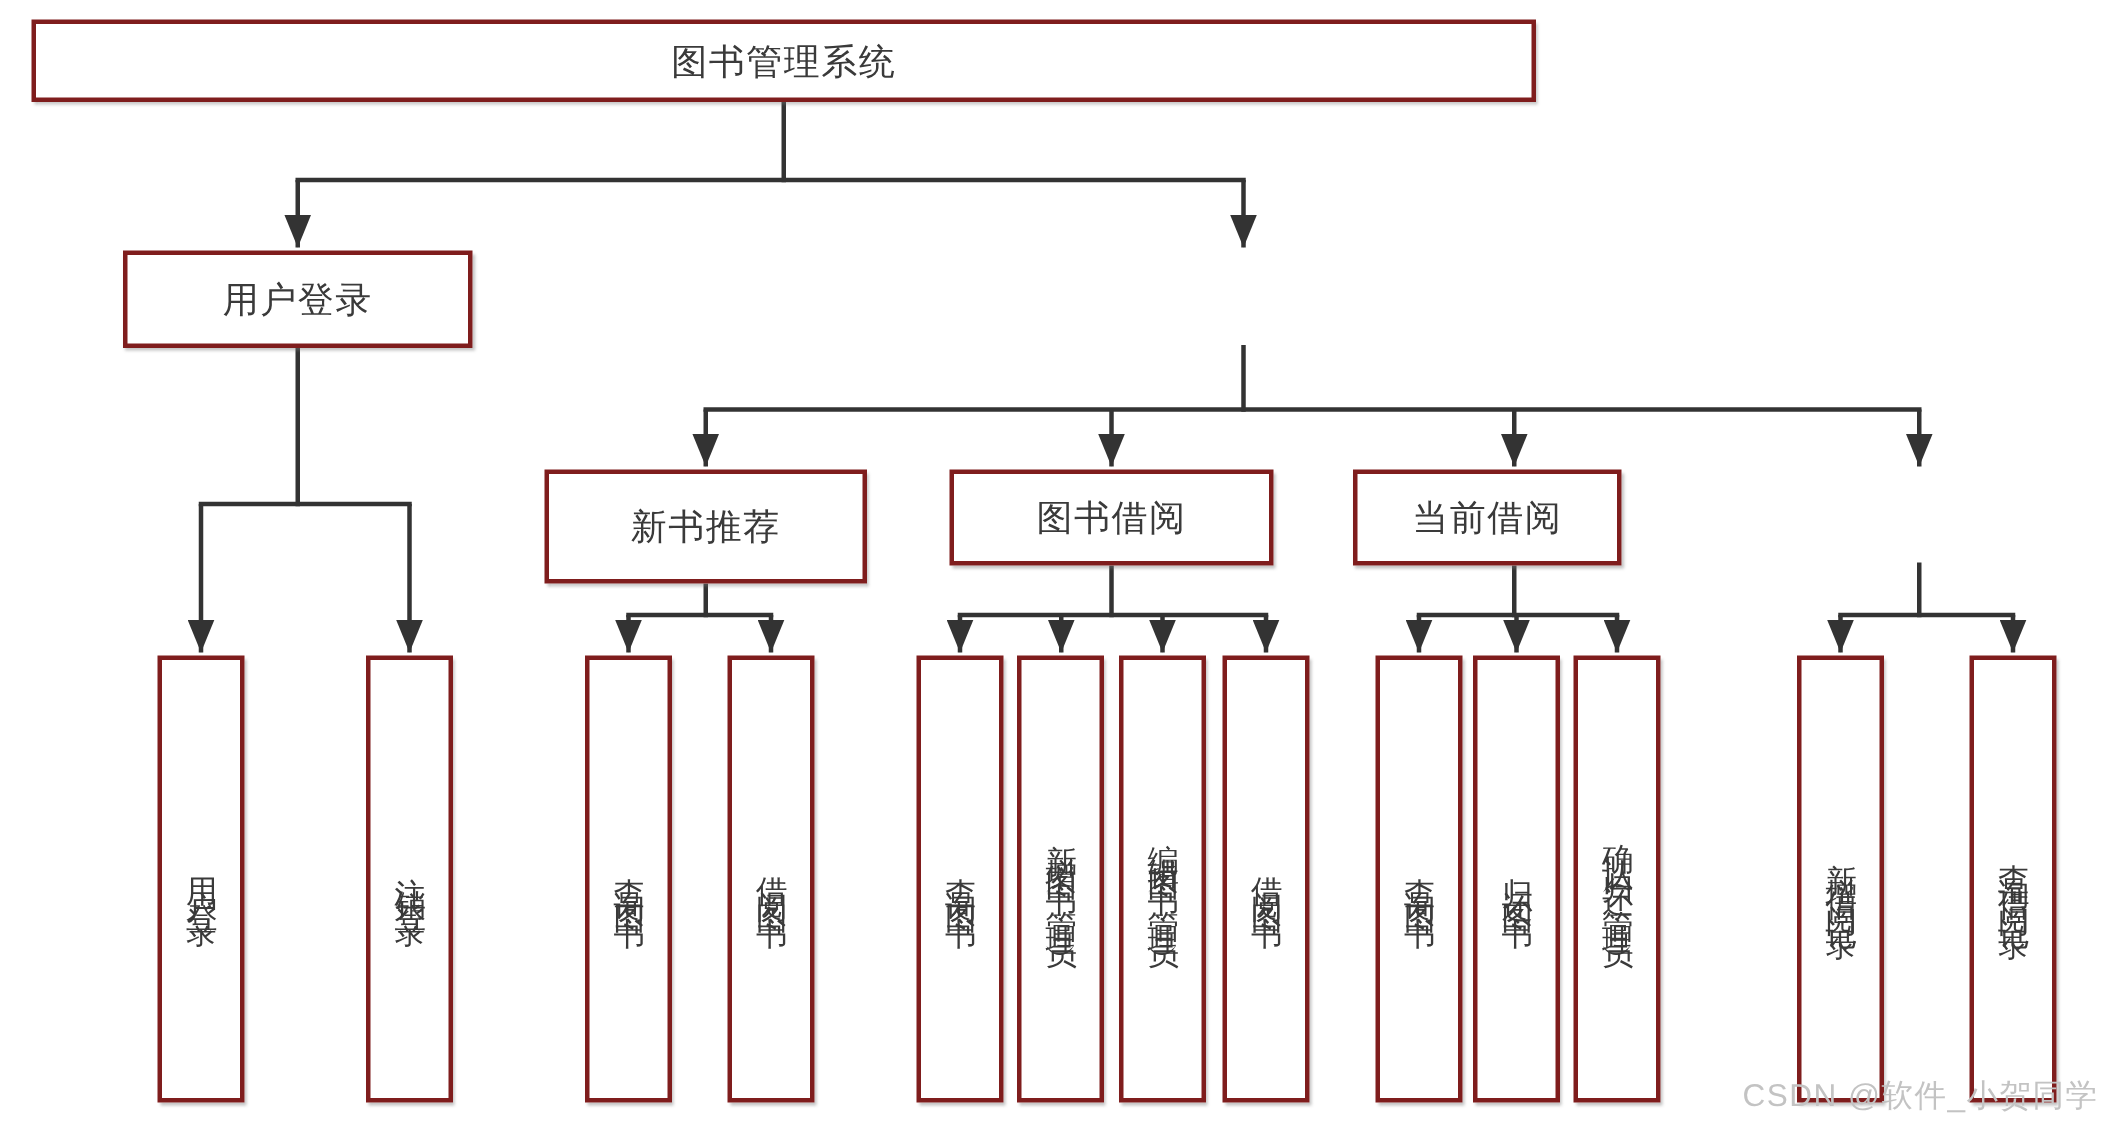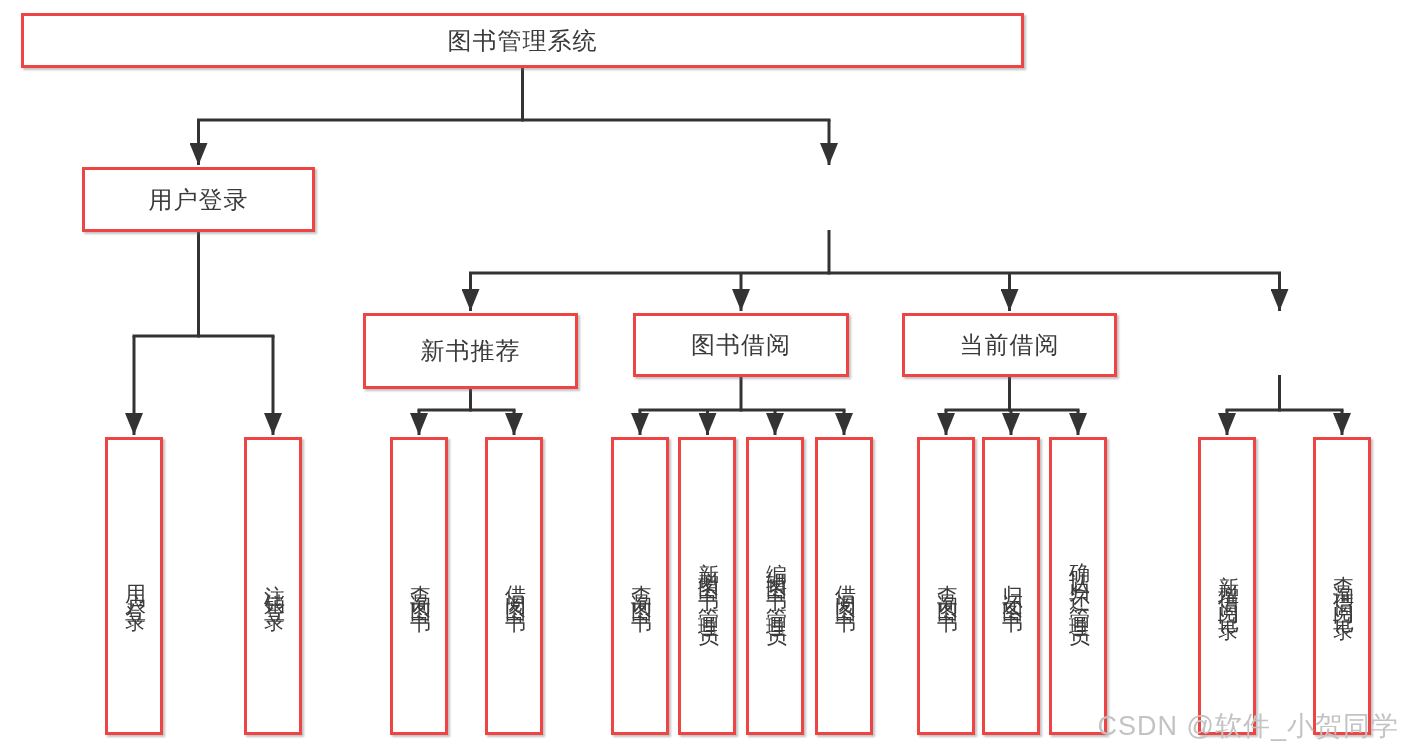--- a/index.html
+++ b/index.html
@@ -15,48 +15,47 @@
     position: absolute;
     left: 0; top: 0;
     width: 1405px; height: 747px;
     z-index: 1;
   }
   #connectors line { stroke: #333333; stroke-width: 3; }
   .box {
     position: absolute;
     box-sizing: border-box;
     background: #ffffff;
-    border: 3px solid #ef4444;
+    border: 3px solid #7f1d1d;
     display: flex;
     align-items: center;
     justify-content: center;
     z-index: 2;
     box-shadow: 1.5px 2px 2px rgba(120,120,120,0.45);
-    font-family: Liberation Mono, monospace;
   }
   .hbox span {
     font-size: 24px;
     color: #3a3a3a;
     letter-spacing: 1px;
     white-space: nowrap;
   }
   .vbox { width: 58px; height: 298px; top: 437px; }
   .vbox span {
     writing-mode: vertical-lr;
     text-orientation: mixed;
     font-size: 21px;
     color: #3a3a3a;
     letter-spacing: 9px;
     line-height: 1;
   }
   #watermark {
     position: absolute;
     right: 6px;
     bottom: 3px;
-    font-size: 27px;
+    font-size: 21px;
     color: #c3c3c3;
     z-index: 3;
     white-space: nowrap;
     letter-spacing: 1px;
   }
 </style>
 </head>
 <body>
 
 <div id="stage">
@@ -116,21 +115,21 @@
   <div class="box hbox" style="left:82px;top:167px;width:233px;height:65px">
     <span>用户登录</span>
   </div>
 
   <div class="box hbox" style="left:363px;top:313px;width:215px;height:76px">
     <span>新书推荐</span>
   </div>
   <div class="box hbox" style="left:633px;top:313px;width:216px;height:64px">
     <span>图书借阅</span>
   </div>
-  <div class="box hbox" style="left:902px;top:313px;width:215px;height:64px">
+  <div class="box hbox" style="left:902px;top:313px;width:179px;height:64px">
     <span>当前借阅</span>
   </div>
 
   <div class="box vbox" style="left:105px">
     <span>用户登录</span>
   </div>
   <div class="box vbox" style="left:244px">
     <span>注销登录</span>
   </div>
   <div class="box vbox" style="left:390px">

